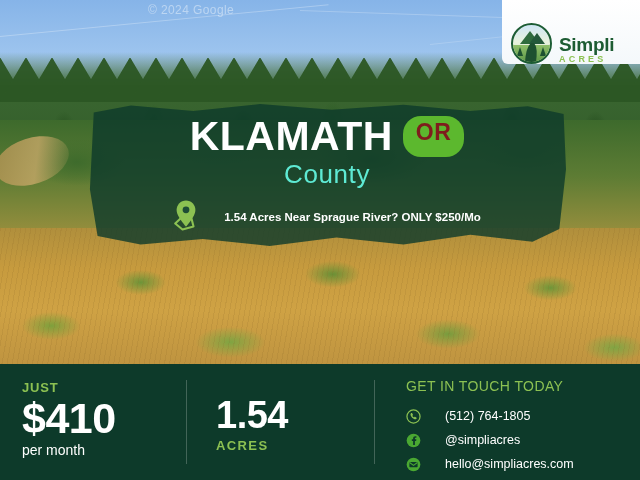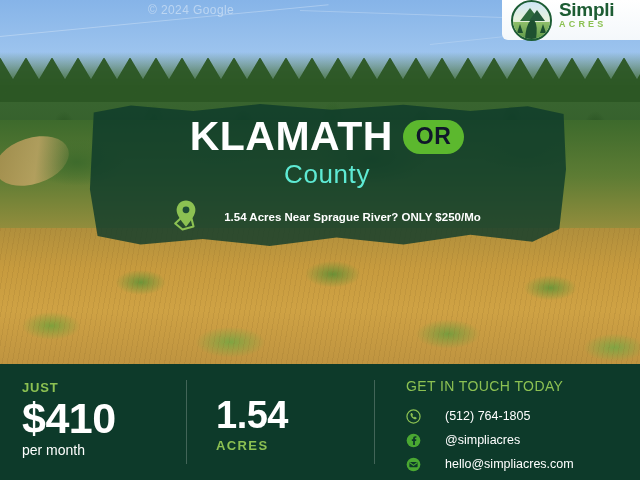--- a/index.html
+++ b/index.html
@@ -118,25 +118,25 @@
     background: linear-gradient(115deg, #b09050 0%, #c7a868 55%, rgba(199,168,104,0) 100%);
     border-radius: 50%;
     transform: rotate(-18deg);
     opacity: .8;
   }
 
   
   .logo-panel {
     position: absolute;
     right: 0; top: 0;
-    width: 138px; height: 40px;
+    width: 138px; height: 64px;
     background: linear-gradient(to bottom, #ffffff 0%, #f4f8fb 100%);
     border-bottom-left-radius: 6px;
     display: flex;
-    align-items: flex-start;
+    align-items: flex-end;
     gap: 7px;
     padding-left: 9px;
     box-sizing: border-box;
   }
   .logo-badge {
     width: 37px; height: 37px;
     border-radius: 50%;
     border: 2px solid #1c5c34;
     background: linear-gradient(to bottom, #cfe6f5 0%, #e7f2de 45%, #cfe3bb 100%);
     position: relative;
@@ -218,33 +218,32 @@
     width: 478px; height: 142px;
     display: flex;
     flex-direction: column;
     align-items: center;
     justify-content: flex-start;
     padding-top: 12px;
     box-sizing: border-box;
   }
   .title-row {
     display: flex;
-    align-items: center;
     gap: 10px;
   }
   .title-main {
     font-size: 41px;
     font-weight: bold;
     color: #ffffff;
     letter-spacing: 0.5px;
     line-height: 1;
   }
   .title-pill {
     background: #5cb82e;
-    color: #0f172a;
+    color: #7f1d1d;
     font-size: 23px;
     font-weight: bold;
     letter-spacing: 0.5px;
     padding: 5px 13px 6px;
     border-radius: 18px;
     line-height: 1;
   }
   .title-sub {
     font-size: 26px;
     color: #5eead4;

